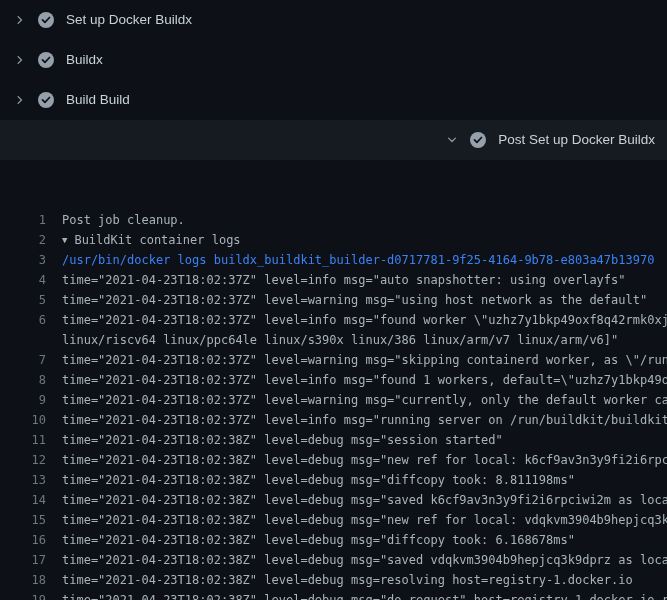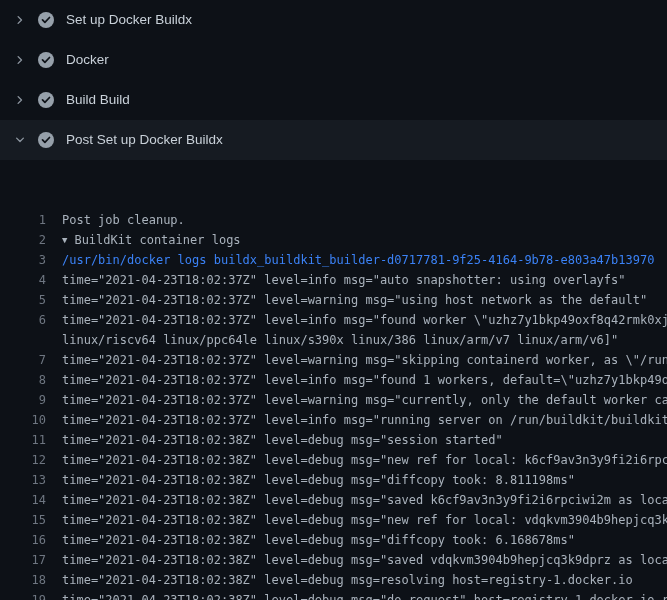--- a/index.html
+++ b/index.html
@@ -18,21 +18,21 @@
   body{
     width:667px;height:600px;overflow:hidden;
     background:var(--bg);
     font-family:"Liberation Sans", sans-serif;
   }
   .steps-list{width:100%;}
   .section-row{
     display:flex;align-items:center;height:40px;padding:16px 12px;
     cursor:pointer;
   }
-  .section-row.expanded{background:var(--section_expanded_bg);}
+  .section-row.expanded{background:var(--section_expanded_bg);justify-content:flex-end;}
   .chev{
     width:16px;height:16px;display:flex;align-items:center;justify-content:center;
     color:var(--chevron_color);flex:none;
   }
   .check{margin-left:10px;display:flex;align-items:center;flex:none;}
   .section-title{
     margin-left:12px;color:var(--title_color);
     font-size:13.5px;line-height:1;white-space:nowrap;
   }
   .log-area{
@@ -80,21 +80,21 @@
       <svg width="12" height="12" viewBox="0 0 16 16">
           <path d="M5.5 3.5 10 8l-4.5 4.5" fill="none" stroke="currentColor" stroke-width="1.8" stroke-linecap="round" stroke-linejoin="round"></path>
         </svg>
     </span>
     <span class="check">
       <svg width="16" height="16" viewBox="0 0 16 16">
           <circle cx="8" cy="8" r="8" fill="var(--check_circle_color)"></circle>
           <path d="M11.5 5.5 6.9 10.3 4.5 7.9" fill="none" stroke="var(--check_mark_color)" stroke-width="1.7" stroke-linecap="round" stroke-linejoin="round"></path>
         </svg>
     </span>
-    <span class="section-title">Docker</span>
+    <span class="section-title">Buildx</span>
   </div>
 
   <div class="section-row collapsed">
     <span class="chev">
       <svg width="12" height="12" viewBox="0 0 16 16">
           <path d="M5.5 3.5 10 8l-4.5 4.5" fill="none" stroke="currentColor" stroke-width="1.8" stroke-linecap="round" stroke-linejoin="round"></path>
         </svg>
     </span>
     <span class="check">
       <svg width="16" height="16" viewBox="0 0 16 16">

